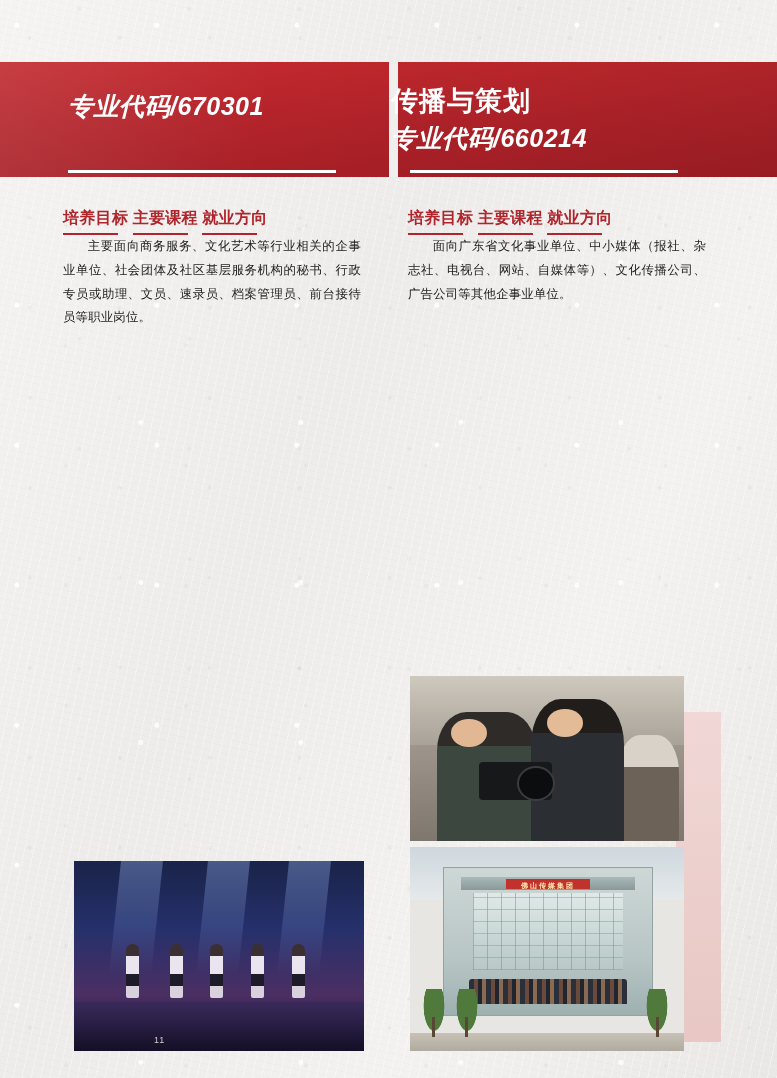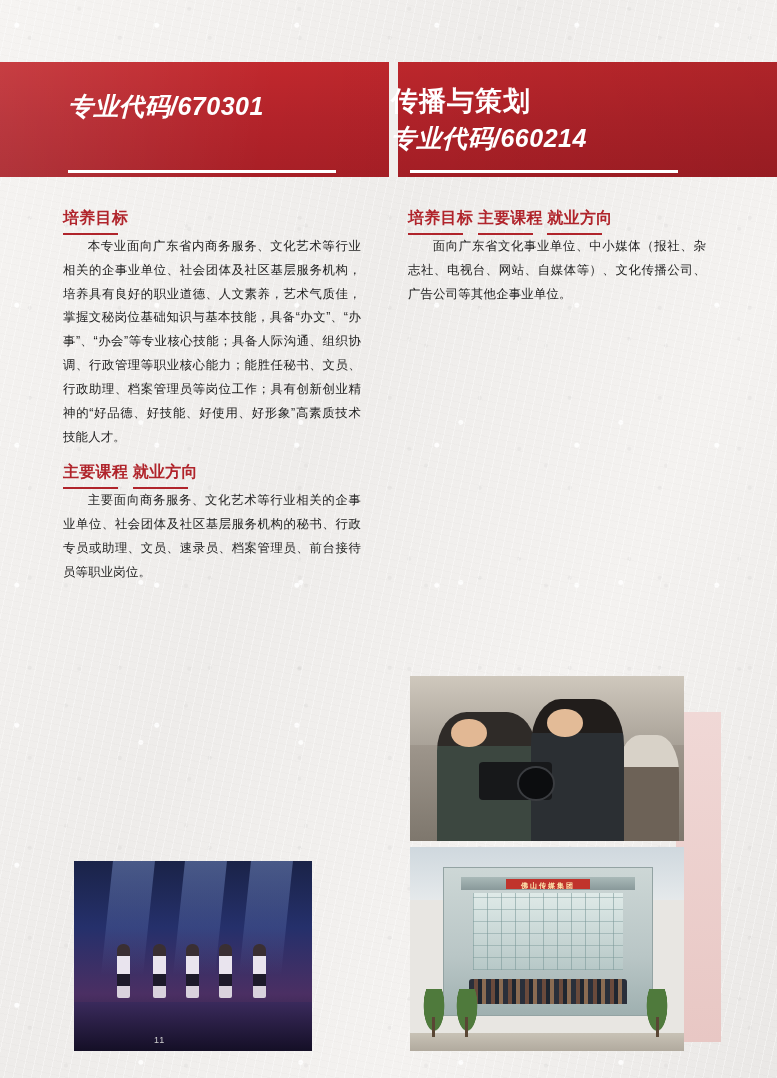--- a/index.html
+++ b/index.html
@@ -122,21 +122,21 @@
     letter-spacing: 0.2px;
   }
 
   
   .photo {
     position: absolute;
     overflow: hidden;
     background: #2a2a2a;
   }
   .ph1 { left: 74px;  top: 676px; width: 290px; height: 169px; }
-  .ph2 { left: 74px;  top: 861px; width: 238px; height: 190px; }
+  .ph2 { left: 74px;  top: 861px; width: 290px; height: 190px; }
   .ph3 { left: 410px; top: 676px; width: 274px; height: 165px; }
   .ph4 { left: 410px; top: 847px; width: 274px; height: 204px; }
   .accent-bar {
     position: absolute;
     left: 676px;
     top: 712px;
     width: 45px;
     height: 330px;
     background: linear-gradient(180deg, #f0d8d6 0%, #e8c7c4 100%);
   }
@@ -308,21 +308,20 @@
     <div class="title-main">传播与策划</div>
     <div class="title-sub">专业代码/660214</div>
   </div>
   <div class="title-underline right"></div>
 
   <div class="col left">
     <div class="sec-head-wrap">
       <div class="sec-head">培养目标</div>
       <span class="sec-head-ul" style="width: 55px;"></span>
     </div>
-    <p class="sec-body">本专业面向广东省内商务服务、文化艺术等行业相关的企事业单位、社会团体及社区基层服务机构，培养具有良好的职业道德、人文素养，艺术气质佳，掌握文秘岗位基础知识与基本技能，具备“办文”、“办事”、“办会”等专业核心技能；具备人际沟通、组织协调、行政管理等职业核心能力；能胜任秘书、文员、行政助理、档案管理员等岗位工作；具有创新创业精神的“好品德、好技能、好使用、好形象”高素质技术技能人才。</p>
 
     <div class="sec-head-wrap">
       <div class="sec-head">主要课程</div>
       <span class="sec-head-ul" style="width: 55px;"></span>
     </div>
 
     <div class="sec-head-wrap">
       <div class="sec-head">就业方向</div>
       <span class="sec-head-ul" style="width: 55px;"></span>
     </div>

